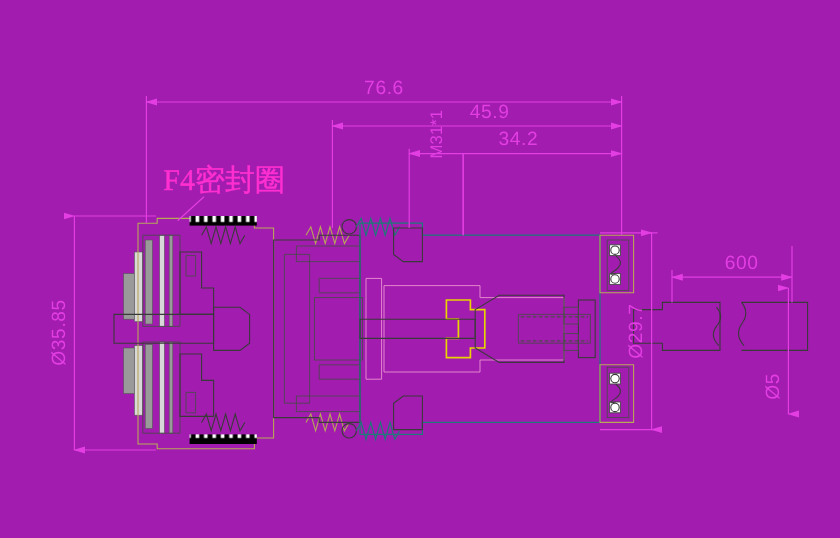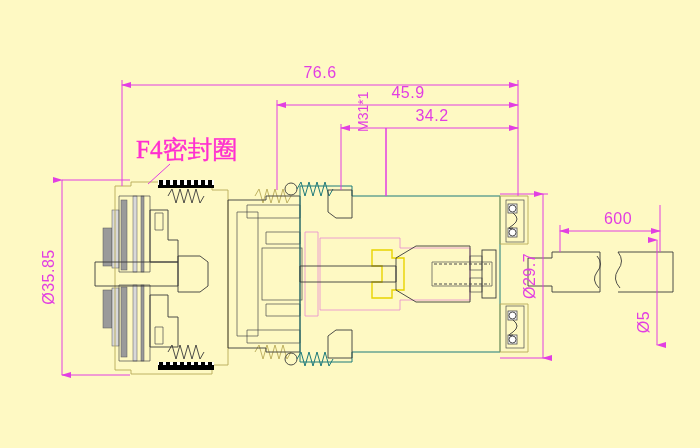--- a/index.html
+++ b/index.html
@@ -7,21 +7,21 @@
     padding: 0;
     background: #ffffff;
   }
   body {
     font-family: "Liberation Sans", sans-serif;
   }
   #drawing-canvas {
     position: relative;
     width: 700px;
     height: 448px;
-    background: #fef9c3;
+    background: #a21caf;
     overflow: hidden;
   }
   svg#cad {
     position: absolute;
     left: 0;
     top: 0;
     width: 700px;
     height: 448px;
     display: block;
   }

